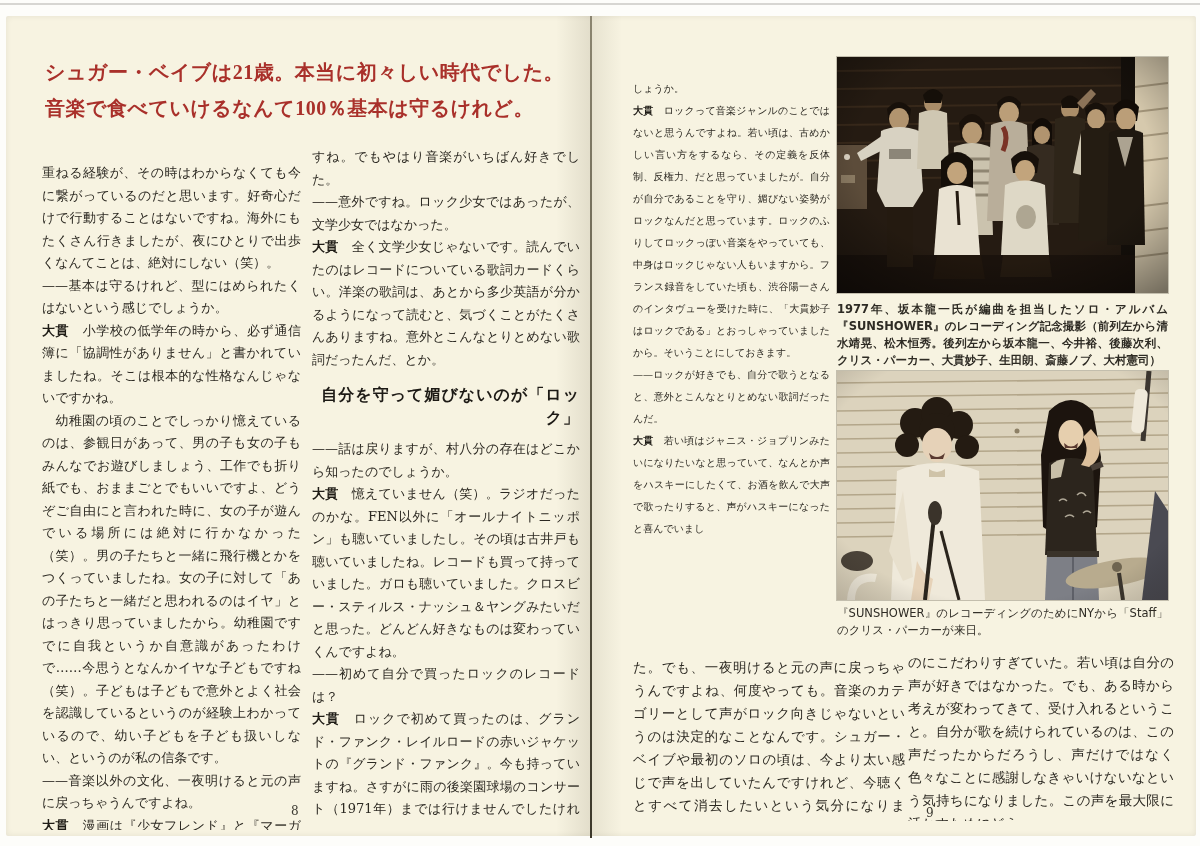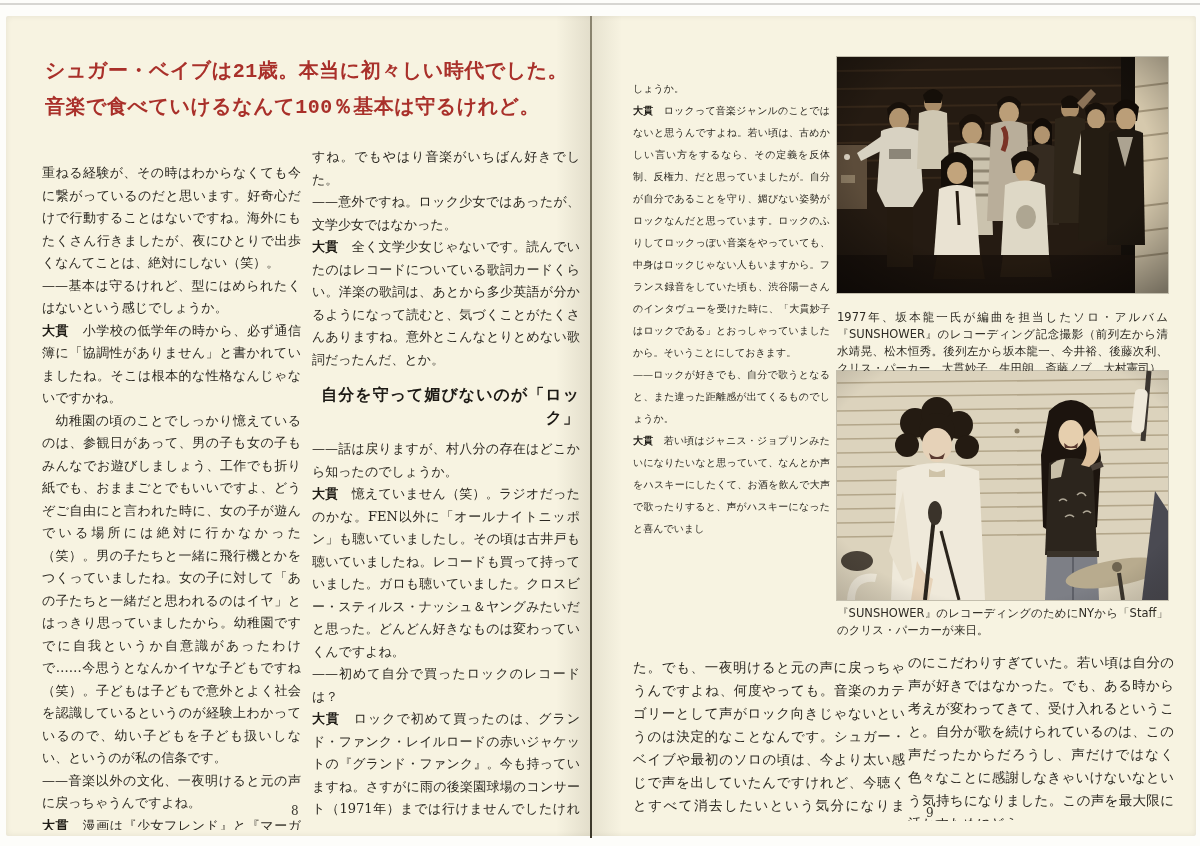--- a/index.html
+++ b/index.html
@@ -15,21 +15,21 @@
     box-shadow:0 0 6px rgba(0,0,0,0.08) inset;
   }
   .gutter-shade-left{position:absolute;left:556px;top:16px;width:34px;height:820px;
     background:linear-gradient(to right, rgba(90,80,55,0), rgba(90,80,55,0.13));}
   .gutter-shade-right{position:absolute;left:592px;top:16px;width:30px;height:820px;
     background:linear-gradient(to left, rgba(90,80,55,0), rgba(90,80,55,0.10));}
   .gutter-line{position:absolute;left:590px;top:16px;width:2px;height:822px;
     background:linear-gradient(#8b8570,#55503e 60%,#3c382b);}
   .headline{
     position:absolute;left:45px;top:54px;width:540px;
-    font-family:Liberation Mono, monospace;
+    font-family:Liberation Serif, serif;
     font-weight:bold;font-size:20px;line-height:36px;letter-spacing:0.5px;
   }
   .col{
     position:absolute;overflow:hidden;color:#2c2922;
     text-align:justify;
   }
   .col p{margin:0;}
   .left-col{font-size:13px;line-height:22.5px;}
   .right-narrow{font-size:10px;line-height:22px;}
   .right-bottom{font-size:13.5px;line-height:23px;}
@@ -87,21 +87,21 @@
     <p class="para"><b class="speaker">大貫</b>　憶えていません（笑）。ラジオだったのかな。FEN以外に「オールナイトニッポン」も聴いていましたし。その頃は古井戸も聴いていましたね。レコードも買って持っていました。ガロも聴いていました。クロスビー・スティルス・ナッシュ＆ヤングみたいだと思った。どんどん好きなものは変わっていくんですよね。</p>
     <p class="para">——初めて自分で買ったロックのレコードは？</p>
     <p class="para"><b class="speaker">大貫</b>　ロックで初めて買ったのは、グランド・ファンク・レイルロードの赤いジャケットの『グランド・ファンク』。今も持っていますね。さすがに雨の後楽園球場のコンサート（1971年）までは行けませんでしたけれど。</p>
   </div>
 
 <div class="pagenum" style="left:291px;top:804px;">8</div>
 
 <div class="col right-narrow" style="left:633px;top:78px;width:197px;height:576px;">
     <p class="para">しょうか。</p>
     <p class="para"><b class="speaker">大貫</b>　ロックって音楽ジャンルのことではないと思うんですよね。若い頃は、古めかしい言い方をするなら、その定義を反体制、反権力、だと思っていましたが。自分が自分であることを守り、媚びない姿勢がロックなんだと思っています。ロックのふりしてロックっぽい音楽をやっていても、中身はロックじゃない人もいますから。フランス録音をしていた頃も、渋谷陽一さんのインタヴューを受けた時に、「大貫妙子はロックである」とおっしゃっていましたから。そいうことにしておきます。</p>
-    <p class="para">——ロックが好きでも、自分で歌うとなると、また違った距離感が出てくるものでしょうか。</p>
+    <p class="para">——ロックが好きでも、自分で歌うとなると、意外とこんなとりとめない歌詞だったんだ。</p>
     <p class="para"><b class="speaker">大貫</b>　若い頃はジャニス・ジョプリンみたいになりたいなと思っていて、なんとか声をハスキーにしたくて、お酒を飲んで大声で歌ったりすると、声がハスキーになったと喜んでいまし</p>
   </div>
 
 <svg class="photo" style="top:57px;height:236px;" viewBox="0 0 331 236">
   <rect width="331" height="236" fill="#251b12"></rect>
   <g stroke="#3d2d1d" stroke-width="2" opacity="0.75">
     <line x1="0" y1="14" x2="331" y2="10"></line>
       <line x1="0" y1="32" x2="331" y2="28"></line>
     <line x1="0" y1="50" x2="331" y2="46"></line>
       <line x1="0" y1="68" x2="331" y2="64"></line>
@@ -201,21 +201,21 @@
   </g>
   <rect width="331" height="236" fill="url(#vig1)"></rect>
   <defs>
     <radialGradient id="vig1" cx="50%" cy="42%" r="75%">
       <stop offset="60%" stop-color="rgba(0,0,0,0)"></stop>
       <stop offset="100%" stop-color="rgba(0,0,0,0.45)"></stop>
     </radialGradient>
   </defs>
 </svg>
 
-<div class="caption" style="top:309px;">1977年、坂本龍一氏が編曲を担当したソロ・アルバム『SUNSHOWER』のレコーディング記念撮影（前列左から清水靖晃、松木恒秀。後列左から坂本龍一、今井裕、後藤次利、クリス・パーカー、大貫妙子、生田朗、斎藤ノブ、大村憲司）</div>
+<div class="caption" style="top:301px;font-weight:bold;">1977年、坂本龍一氏が編曲を担当したソロ・アルバム『SUNSHOWER』のレコーディング記念撮影（前列左から清水靖晃、松木恒秀。後列左から坂本龍一、今井裕、後藤次利、クリス・パーカー、大貫妙子、生田朗、斎藤ノブ、大村憲司）</div>
 
 <svg class="photo" style="top:371px;height:229px;" viewBox="0 0 331 229">
   <rect width="331" height="229" fill="#dcd3bd"></rect>
   <g stroke="#b3a68a" stroke-width="1.6">
     <line x1="0" y1="12" x2="331" y2="8"></line>
       <line x1="0" y1="26" x2="331" y2="22"></line>
     <line x1="0" y1="40" x2="331" y2="36"></line>
       <line x1="0" y1="54" x2="331" y2="50"></line>
     <line x1="0" y1="68" x2="331" y2="64"></line>
       <line x1="0" y1="82" x2="331" y2="78"></line>

